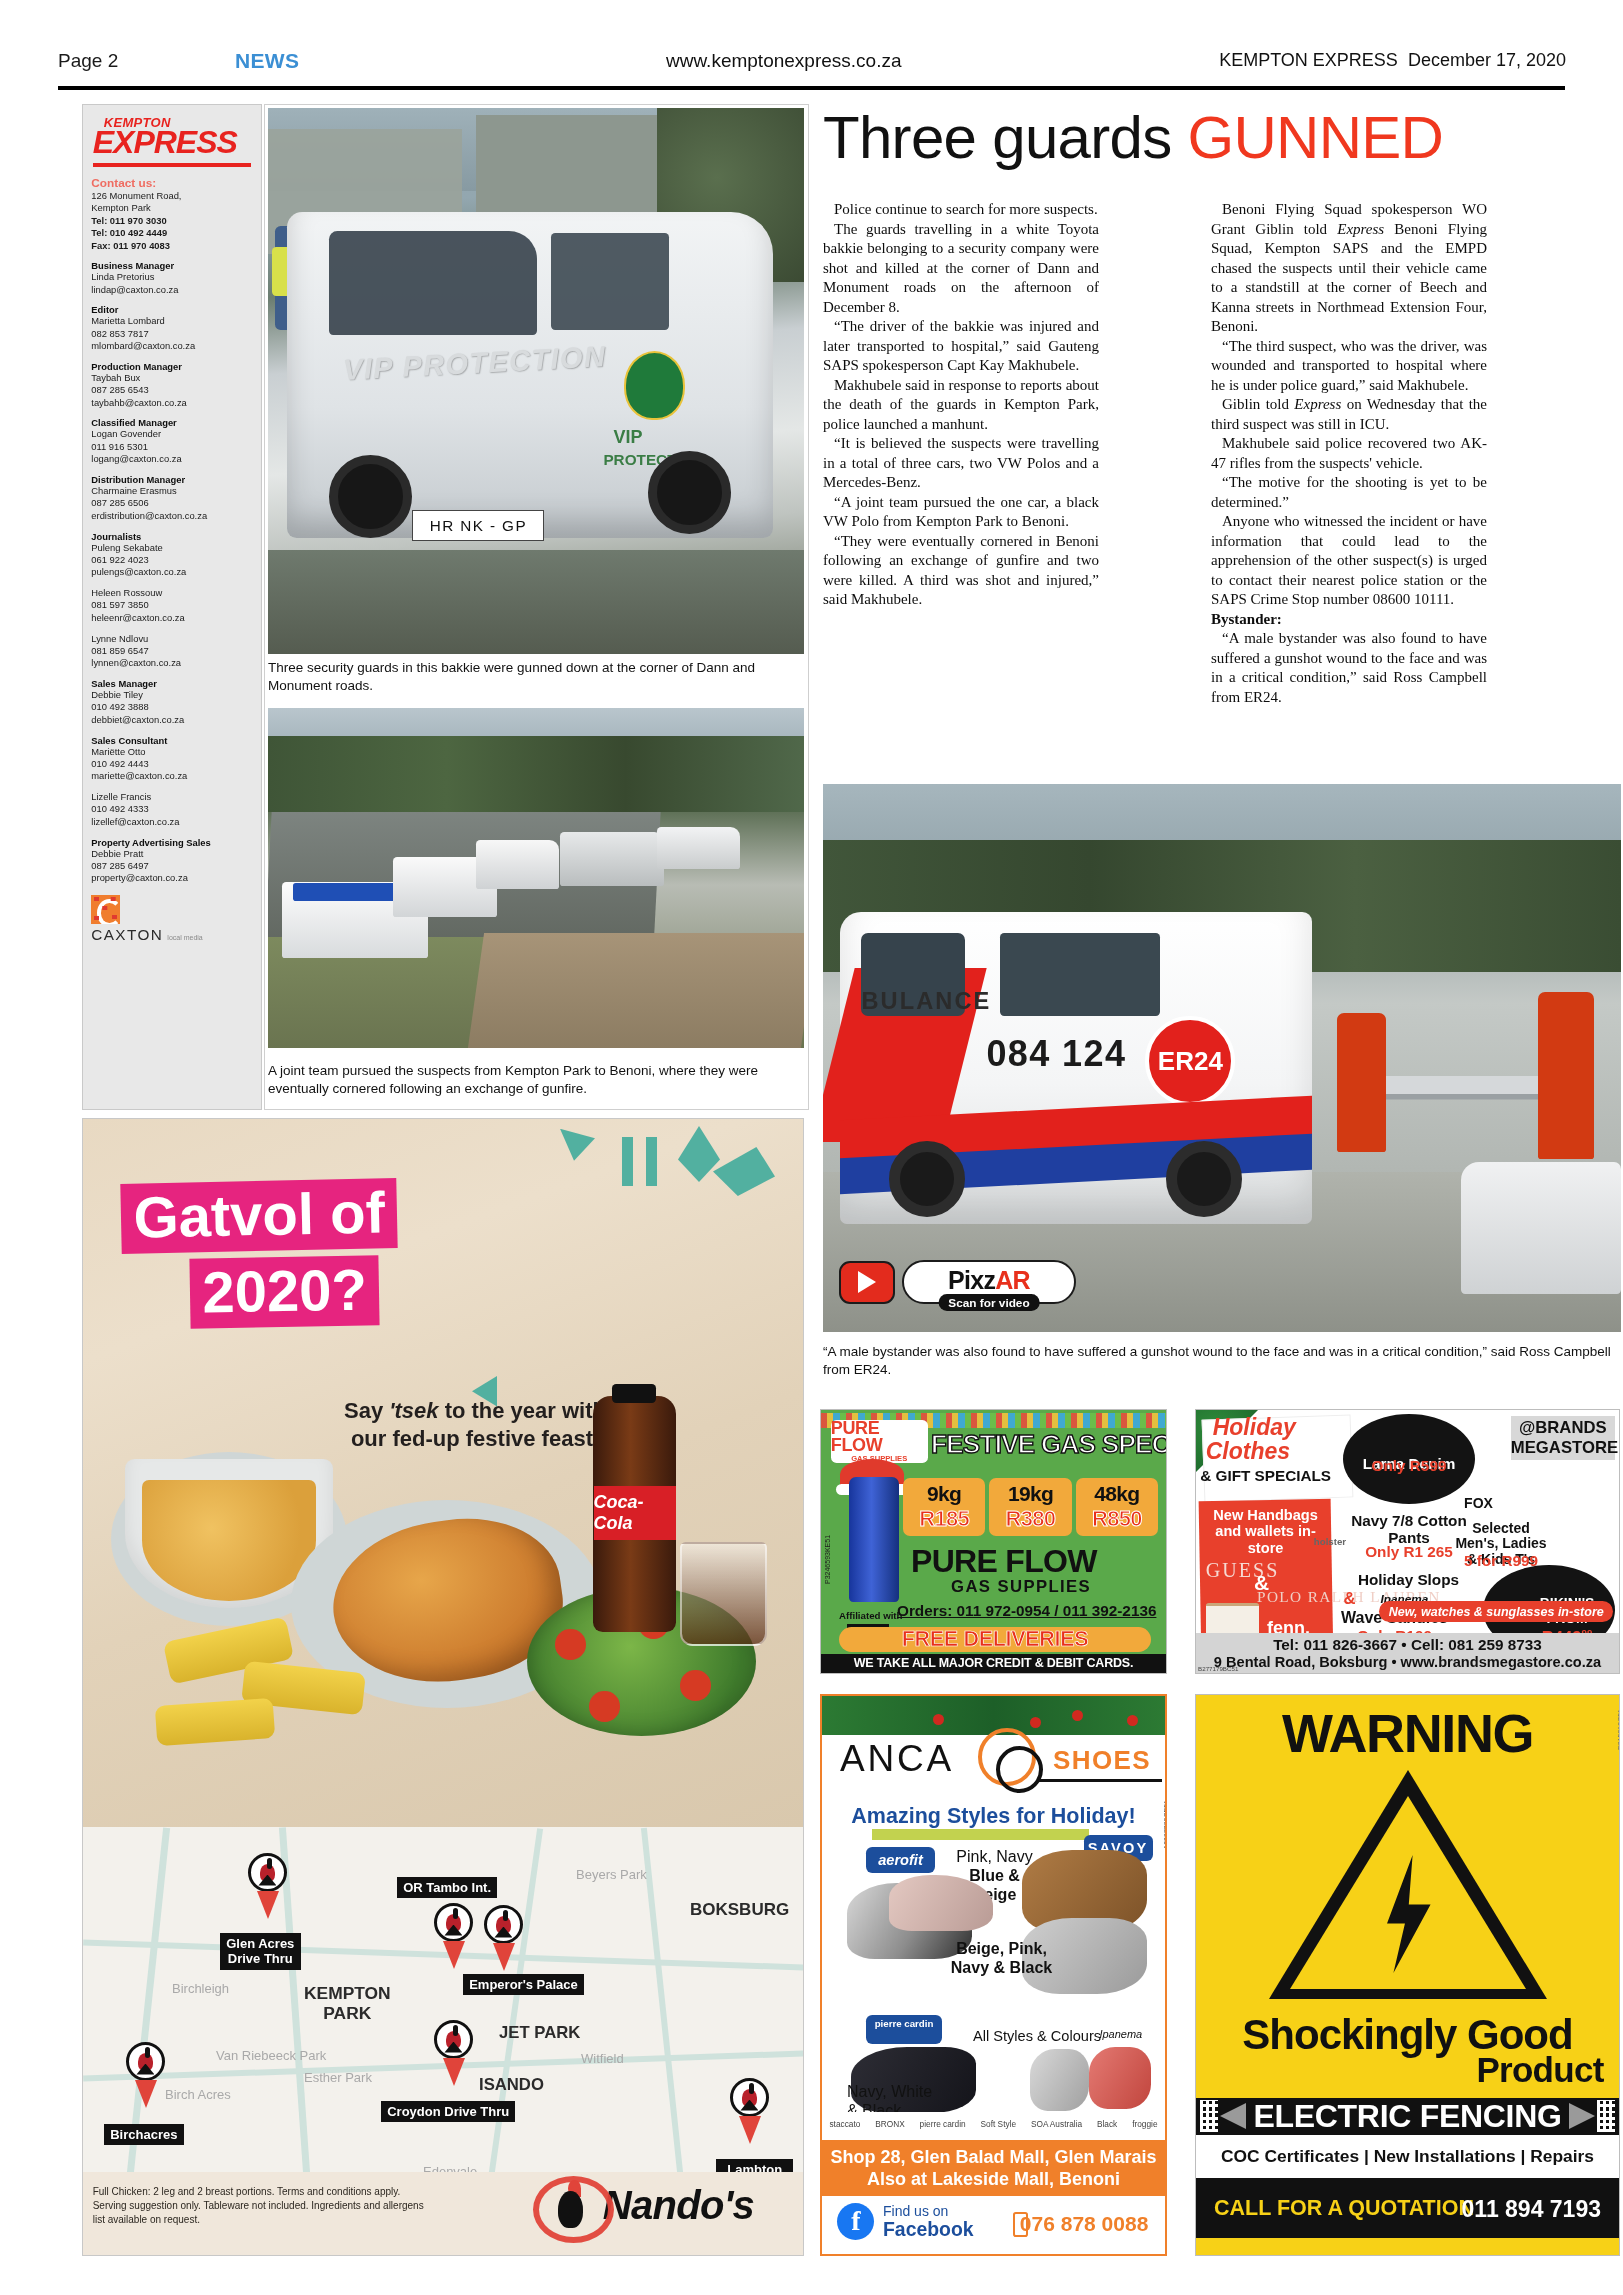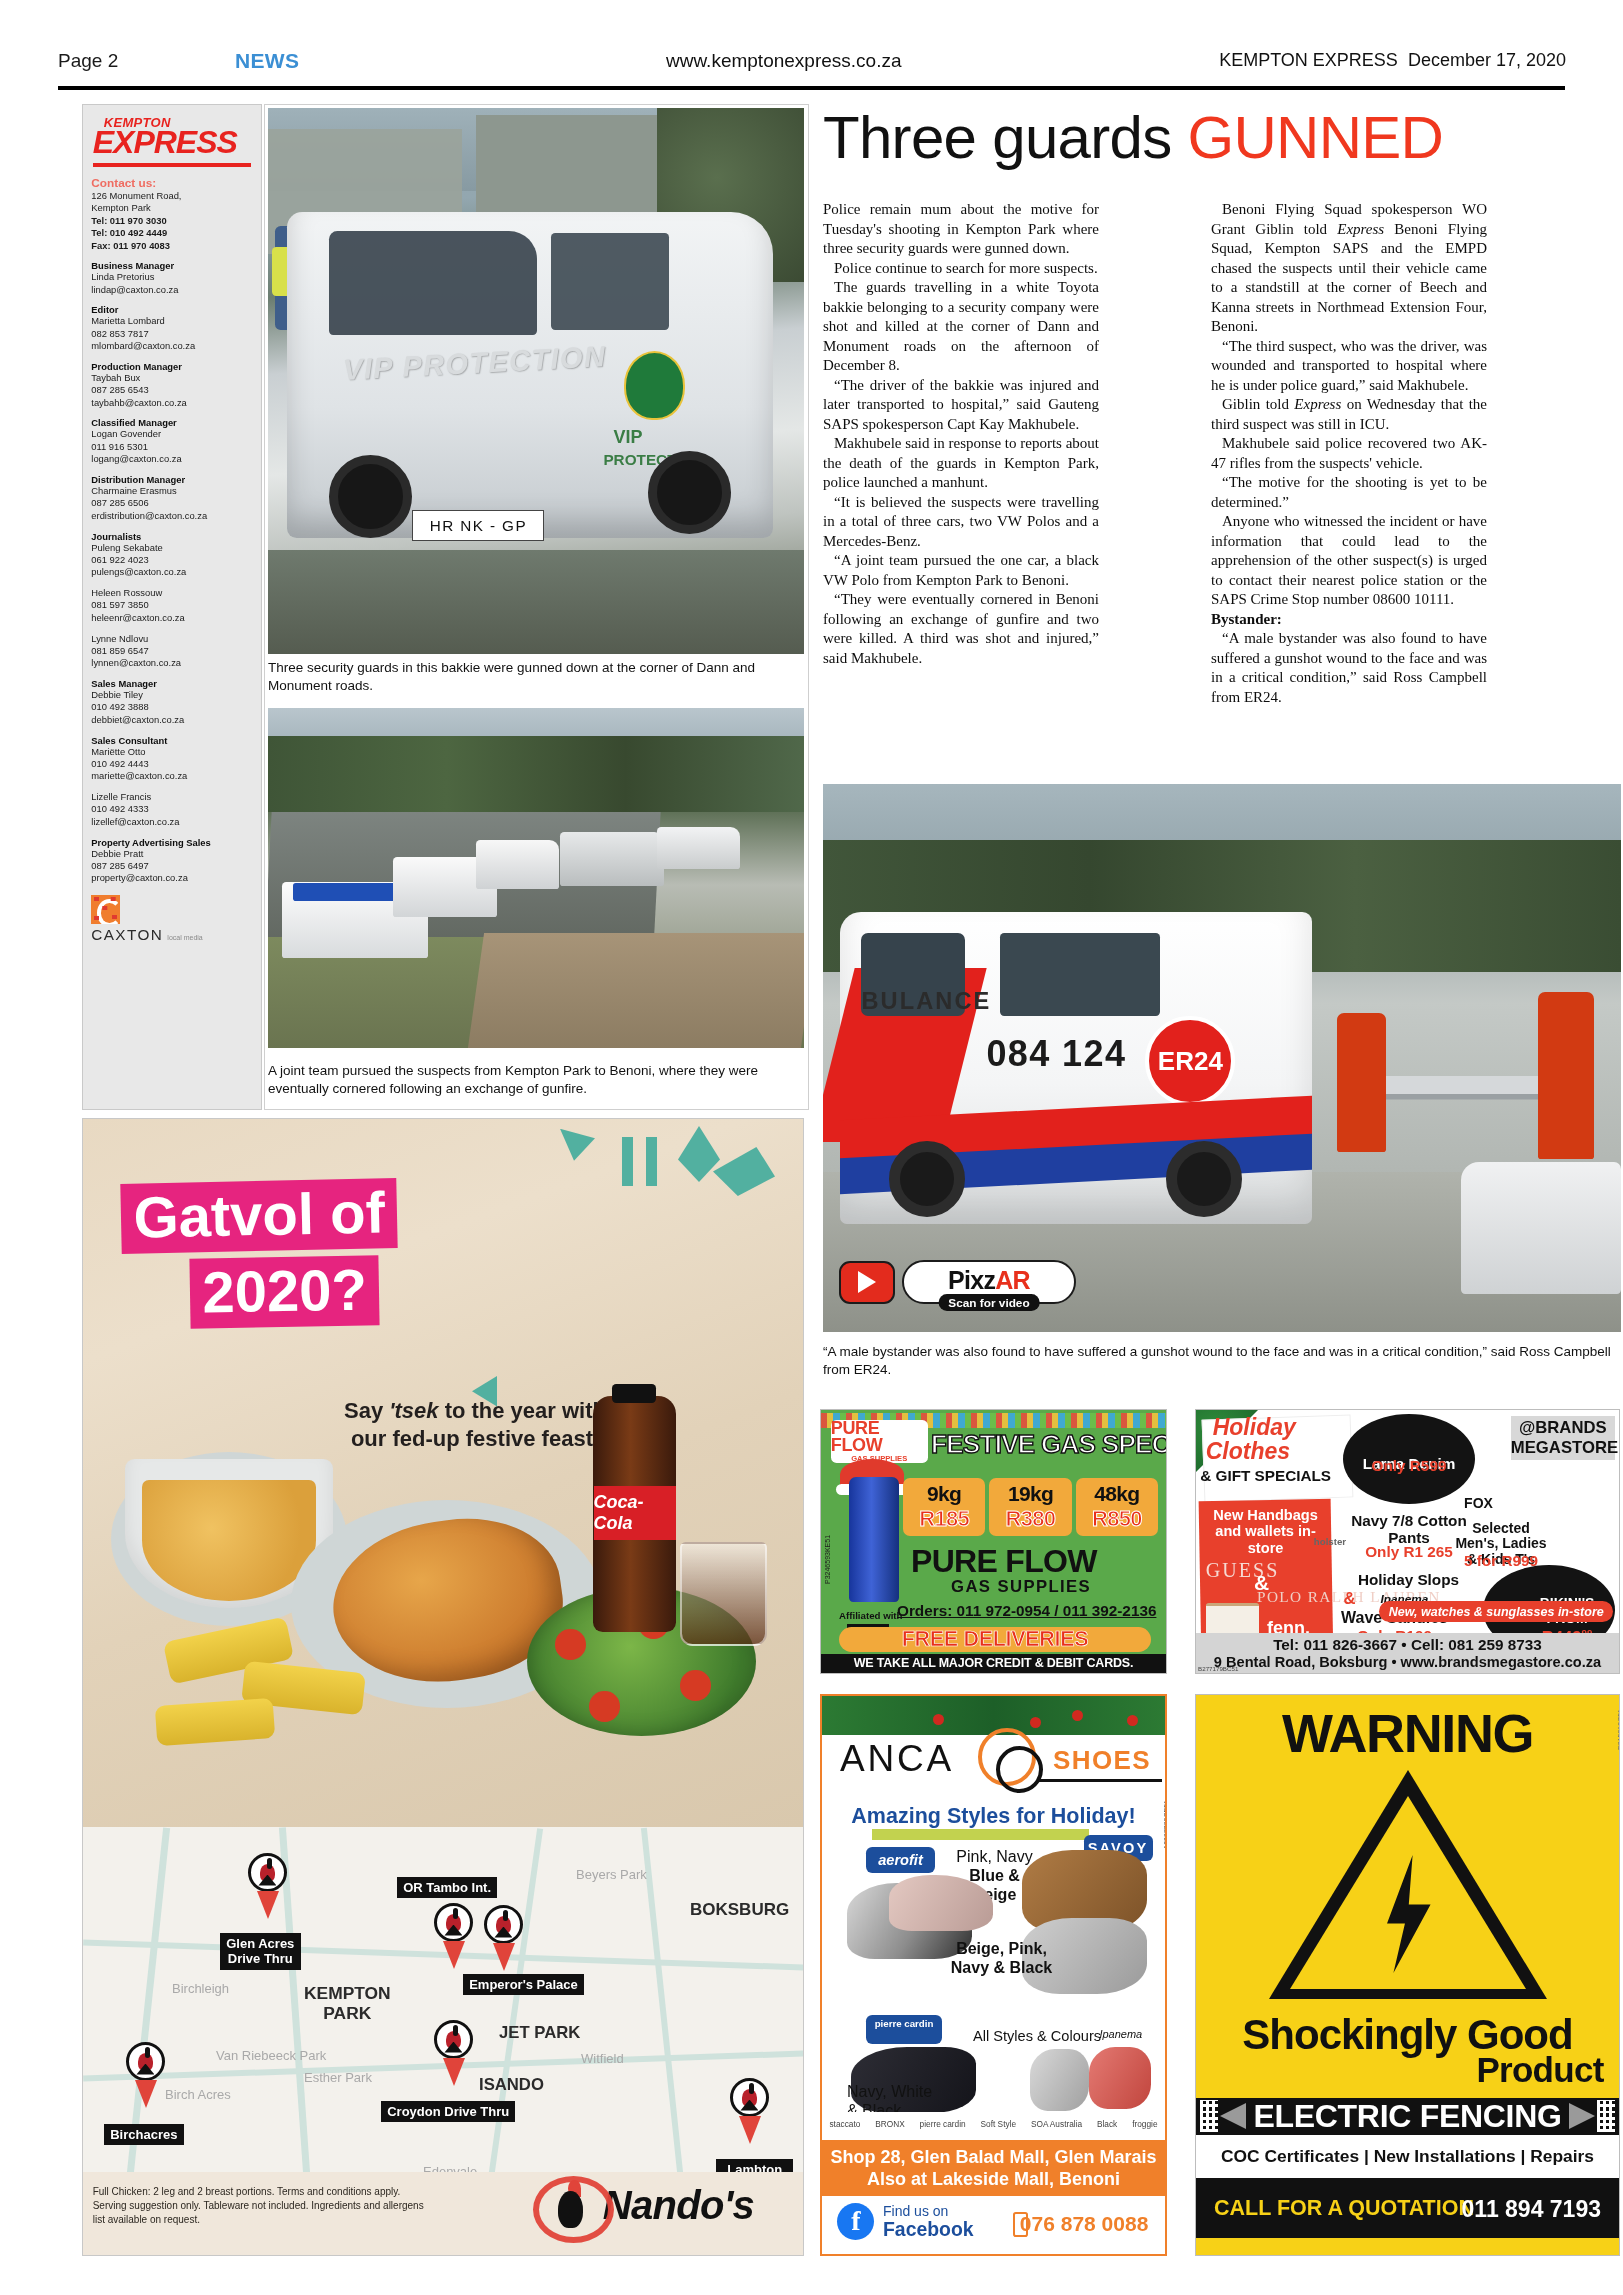--- a/index.html
+++ b/index.html
@@ -525,21 +525,20 @@
   <div class="p2-car" style="left:125px; top:149px; width:104px; height:60px;  background:linear-gradient(#fafafa,#d2d5d7);"></div>
   <div class="p2-car" style="left:208px; top:132px; width:83px; height:49px;  background:linear-gradient(#f7f7f7,#cfd2d4);"></div>
   <div class="p2-car" style="left:292px; top:124px; width:104px; height:54px;  background:linear-gradient(#e7e9ea,#b9bdbe);"></div>
   <div class="p2-car" style="left:389px; top:119px; width:83px; height:42px;  background:linear-gradient(#f2f3f4,#c9cccd);"></div>
 </div>
 <div class="caption" id="cap2">A joint team pursued the suspects from Kempton Park to Benoni, where they were eventually cornered following an exchange of gunfire.</div>
 
 <h1 class="headline"><span class="hl-black">Three guards </span><span class="hl-red">GUNNED</span></h1>
 
 <div class="col" id="col1">
-    <p class="noindent">Police remain mum about the motive for Tuesday's shooting in Kempton Park where three security guards were gunned down.</p>
     <p>Police continue to search for more suspects.</p>
     <p>The guards travelling in a white Toyota bakkie belonging to a security company were shot and killed at the corner of Dann and Monument roads on the afternoon of December 8.</p>
     <p>“The driver of the bakkie was injured and later transported to hospital,” said Gauteng SAPS spokesperson Capt Kay Makhubele.</p>
     <p>Makhubele said in response to reports about the death of the guards in Kempton Park, police launched a manhunt.</p>
     <p>“It is believed the suspects were travelling in a total of three cars, two VW Polos and a Mercedes-Benz.</p>
     <p>“A joint team pursued the one car, a black VW Polo from Kempton Park to Benoni.</p>
     <p>“They were eventually cornered in Benoni following an exchange of gunfire and two were killed. A third was shot and injured,” said Makhubele.</p>
   </div>
 
 <div class="col" id="col2">

